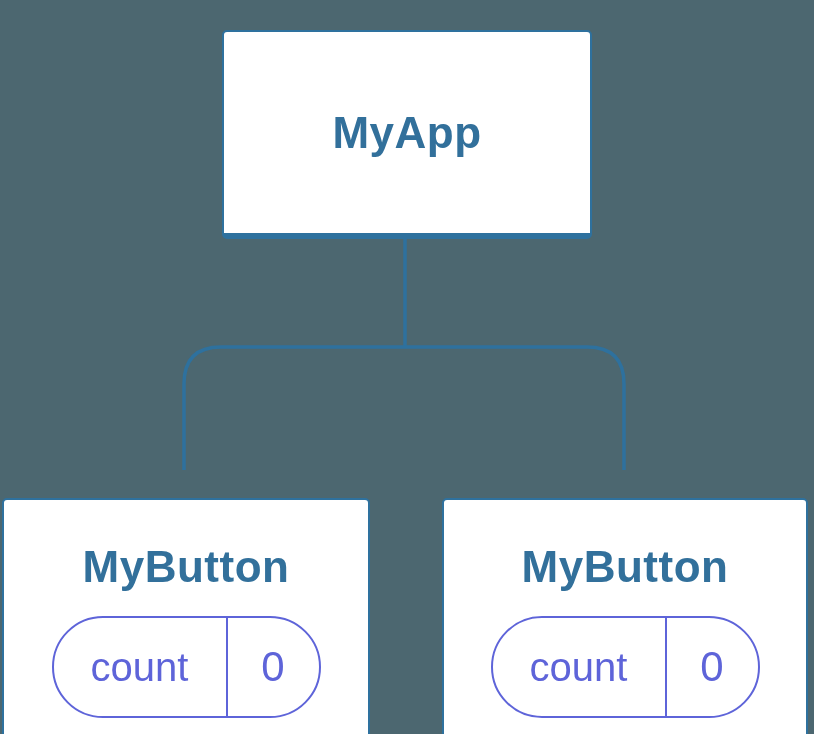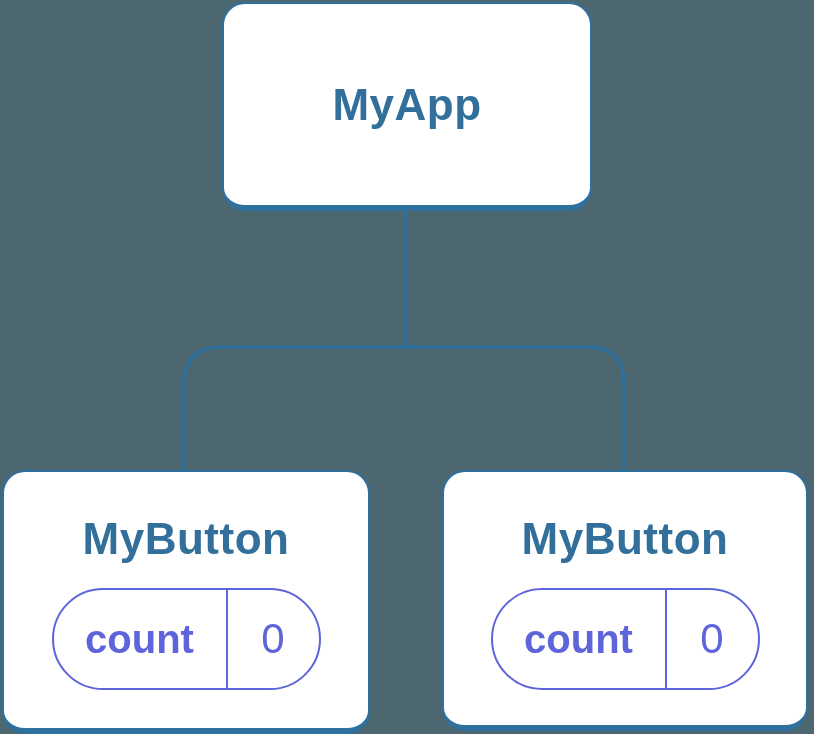--- a/index.html
+++ b/index.html
@@ -24,25 +24,26 @@
     top: 0;
     width: 814px;
     height: 734px;
     pointer-events: none;
   }
   .node {
     position: absolute;
     background: #FFFFFF;
     border: 2.5px solid #2E719E;
     border-bottom-width: 6px;
-    border-radius: 23px;
+    border-radius: 5px;
     box-sizing: border-box;
     display: flex;
     flex-direction: column;
     align-items: center;
+    margin-top: 28px;
   }
   .node-root {
     left: 222px;
     top: 2px;
     width: 370px;
     height: 209px;
     justify-content: center;
   }
   .node-child-left {
     left: 2px;
@@ -78,21 +79,21 @@
     align-items: stretch;
     overflow: hidden;
   }
   .pill-key {
     flex: 0 0 172px;
     display: flex;
     align-items: center;
     justify-content: center;
     color: #5E64D9;
     font-size: 40px;
-    font-weight: bold;
+    font-weight: normal;
   }
   .pill-value {
     flex: 1 1 auto;
     border-left: 2.5px solid #5E64D9;
     display: flex;
     align-items: center;
     justify-content: center;
     color: #5E64D9;
     font-size: 42px;
     font-weight: normal;

